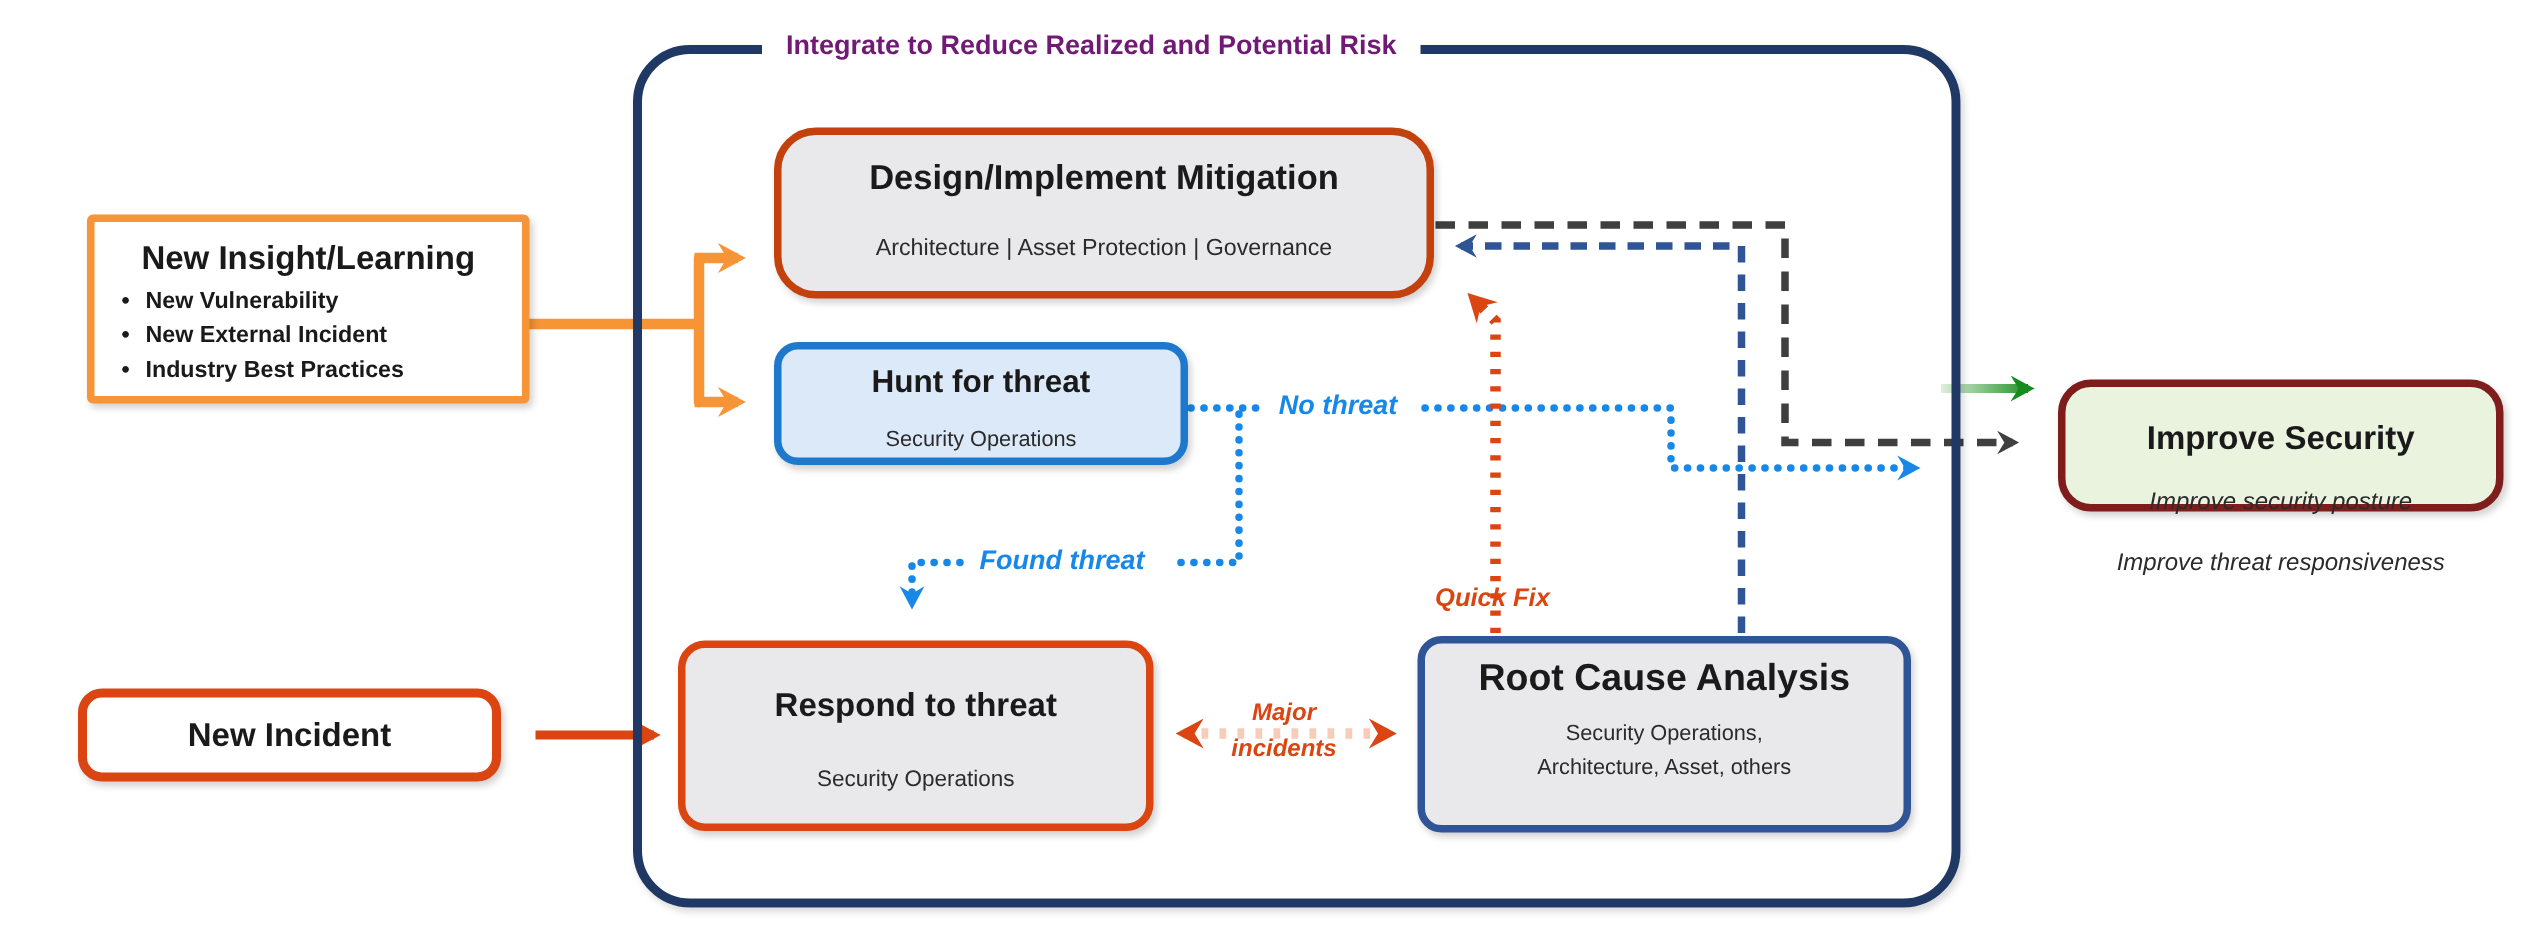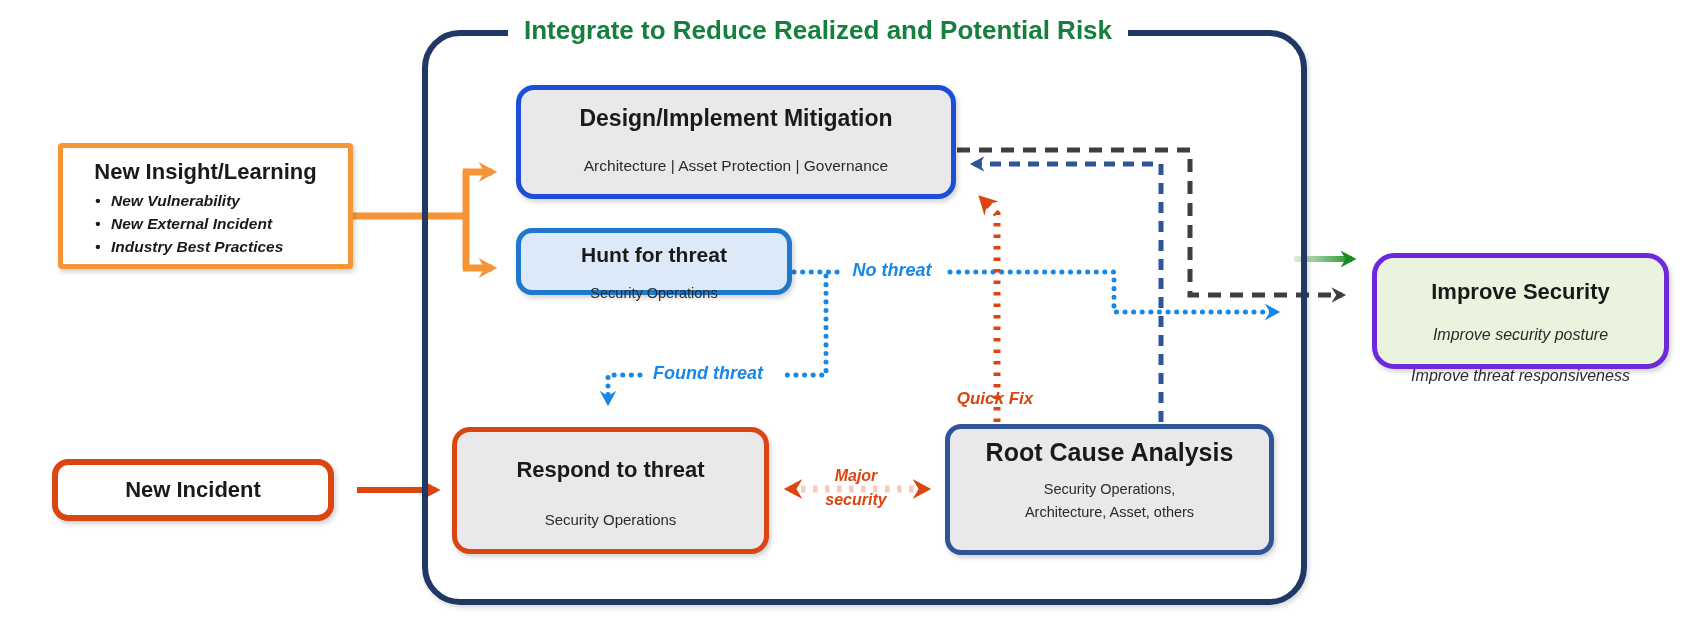--- a/index.html
+++ b/index.html
@@ -5,61 +5,61 @@
   html,body{margin:0;padding:0;background:#ffffff;}
   body{font-family:"Liberation Sans","DejaVu Sans",sans-serif;}
   .canvas{position:relative;width:1692px;height:632px;background:#ffffff;overflow:hidden;}
   .layer{position:absolute;left:0;top:0;width:1692px;height:632px;}
 
   
   .big-frame{position:absolute;left:422px;top:30px;width:873px;height:563px;
     border:6px solid #1F3864;border-radius:38px;background:transparent;
     box-shadow:2px 3px 5px rgba(0,0,0,0.15);}
   .frame-title{position:absolute;top:9px;left:508px;background:#ffffff;
-    padding:0 16px;height:42px;line-height:42px;font-size:26px;font-weight:bold;
-    color:#15803d;white-space:nowrap;}
+    padding:0 16px;height:42px;line-height:42px;font-size:18px;font-weight:bold;
+    color:#701a75;white-space:nowrap;}
 
   
   .node{position:absolute;box-sizing:border-box;text-align:center;
     box-shadow:2px 3px 5px rgba(0,0,0,0.18);}
   .node .t{font-weight:bold;color:#1a1a1a;}
   .node .s{color:#2b2b2b;}
 
-  .mitigation{left:516px;top:85px;width:440px;height:114px;border:5px solid #1d4ed8;
-    border-radius:18px;background:#E9E9EB;}
+  .mitigation{left:516px;top:85px;width:440px;height:114px;border:5px solid #c2410c;
+    border-radius:28px;background:#E9E9EB;}
   .mitigation .t{padding-top:14px;font-size:23px;line-height:28px;}
   .mitigation .s{margin-top:25px;font-size:15.5px;}
 
-  .hunt{left:516px;top:228px;width:276px;height:67px;border:5px solid #1E78CC;
+  .hunt{left:516px;top:228px;width:276px;height:82px;border:5px solid #1E78CC;
     border-radius:16px;background:#DBE9F8;}
   .hunt .t{padding-top:9px;font-size:21px;line-height:26px;}
   .hunt .s{margin-top:17px;font-size:14.5px;}
 
   .respond{left:452px;top:427px;width:317px;height:127px;border:5px solid #DB4511;
     border-radius:18px;background:#E9E9EB;}
   .respond .t{padding-top:24px;font-size:22px;line-height:28px;}
   .respond .s{margin-top:27px;font-size:15px;}
 
   .rca{left:945px;top:424px;width:329px;height:131px;border:5px solid #2F5597;
     border-radius:16px;background:#E9E9EB;}
   .rca .t{padding-top:10px;font-size:25px;line-height:27px;}
   .rca .s{margin-top:12px;font-size:14.5px;line-height:23px;}
 
   .insight{left:58px;top:143px;width:295px;height:126px;border:5px solid #F79435;
     border-radius:4px;background:#ffffff;text-align:left;}
   .insight .t{padding-top:11px;text-align:center;font-size:22px;line-height:26px;}
-  .insight ul{margin:4px 4px 0 0;padding-left:48px;list-style:none;font-style:italic;}
+  .insight ul{margin:4px 4px 0 0;padding-left:34px;list-style:none;}
   .insight li{font-size:15.5px;font-weight:bold;color:#1a1a1a;line-height:23px;position:relative;}
   .insight li::before{content:"•";position:absolute;left:-16px;}
 
   .incident{left:52px;top:459px;width:282px;height:62px;border:6px solid #DB4511;
     border-radius:16px;background:#ffffff;display:flex;align-items:center;justify-content:center;}
   .incident .t{font-size:22px;}
 
-  .improve{left:1372px;top:253px;width:297px;height:116px;border:5px solid #6d28d9;
+  .improve{left:1372px;top:253px;width:297px;height:88px;border:5px solid #7f1d1d;
     border-radius:22px;background:#E9F3DE;}
   .improve .t{padding-top:21px;font-size:22px;line-height:26px;}
   .improve .s{font-size:16px;font-style:italic;line-height:23px;margin-top:18px;}
 
   
   .elabel{position:absolute;font-weight:bold;font-style:italic;text-align:center;white-space:nowrap;}
   .lbl-blue{color:#1787E8;font-size:18px;}
   .lbl-red{color:#DB4511;font-size:17px;}
   .no-threat{left:837px;top:260px;width:110px;}
   .found-threat{left:645px;top:363px;width:126px;}
@@ -162,16 +162,16 @@
     <div class="t">Improve Security</div>
     <div class="s">Improve security posture</div>
     <div class="s">Improve threat responsiveness</div>
   </div>
 
   <div class="elabel lbl-blue no-threat">No threat</div>
   <div class="elabel lbl-blue found-threat">Found threat</div>
   <div class="elabel lbl-red quick-fix">Quick Fix</div>
   <div class="elabel lbl-red major">
     <div>Major</div>
-    <div>security</div>
+    <div>incidents</div>
   </div>
 
 </div>
 
 </body></html>

